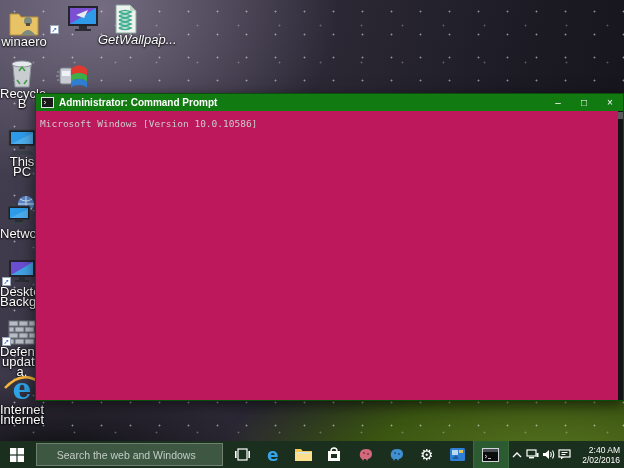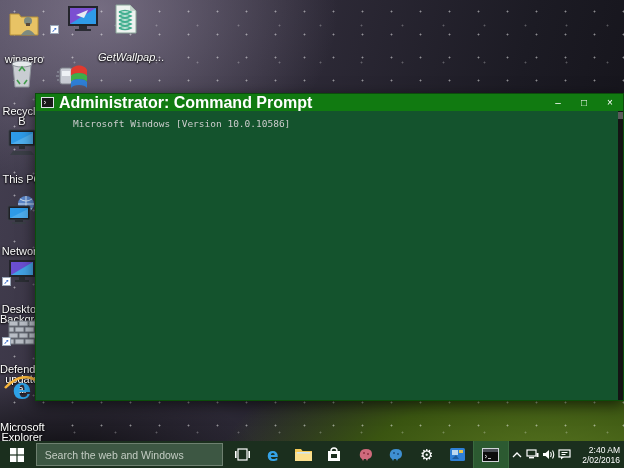--- a/index.html
+++ b/index.html
@@ -17,53 +17,53 @@
       radial-gradient(ellipse 300px 130px at 8% 100%, rgba(0,0,0,0.85), rgba(0,0,0,0) 72%),
       radial-gradient(ellipse 430px 210px at 88% 103%, #5d7a23 0%, #3a5511 45%, rgba(24,38,7,0) 78%),
       linear-gradient(105deg, #454052 0%, #302c3a 38%, #1c1b24 72%, #121117 100%);
     background-size: 29px 23px, 41px 37px, auto, auto, auto, auto;
     background-position: 0 0, 13px 7px, 0 0, 0 0, 0 0, 0 0;
   }
 
   
   .dicon { position:absolute; z-index:1; width:48px; text-align:center; cursor:default; }
   .dicon .art { display:flex; justify-content:center; align-items:flex-end; height:30px; position:relative; }
-  .dlabel { margin-top:18px; font-size:11px; line-height:10px; color:#fff; text-shadow:0 1px 2px #000, 0 0 2px #000; }
+  .dlabel { margin-top:1px; font-size:13px; line-height:10px; color:#fff; text-shadow:0 1px 2px #000, 0 0 2px #000; }
   .shortcut-badge { position:absolute; left:2px; bottom:0; width:9px; height:9px; background:#fff; border:1px solid #9aa7b8; display:flex; align-items:center; justify-content:center; font-size:7px; color:#2a62c9; line-height:7px; }
 
   
   #cmd-window {
     position:absolute; z-index:2; left:35px; top:93px; width:589px; height:308px;
     border:1px solid #0b4d0b; background:#000; box-shadow:0 4px 14px rgba(0,0,0,0.6);
   }
   #cmd-titlebar {
     height:17px; background:#117a11; display:flex; align-items:center; padding:0 0 0 5px;
   }
-  #cmd-title { flex:0 1 auto; color:#fff; font-size:16px; font-weight:bold; margin-left:5px; white-space:nowrap; }
+  #cmd-title { flex:0 1 auto; color:#fff; font-size:10px; font-weight:bold; margin-left:5px; white-space:nowrap; }
   #titlebar-spacer { flex:1 1 auto; }
   .winbtn { width:26px; height:17px; color:#fff; font-size:10px; line-height:17px; text-align:center; }
-  #cmd-client { position:relative; height:289px; background:#14532d; overflow:hidden;padding-left:33px; }
+  #cmd-client { position:relative; height:289px; background:#be185d; overflow:hidden; }
   .console-line {
     font-family:"DejaVu Sans Mono", "Liberation Mono", monospace;
     font-size:9.5px; line-height:13px; color:#cccccc; padding-left:4px; white-space:pre;
   }
   #console-text { padding-top:6px; }
   #cmd-scrollbar { position:absolute; top:0; right:0; width:5px; height:100%; background:#141414; }
   #cmd-scroll-up { position:absolute; top:1px; right:0; width:5px; height:7px; background:#5a5a5a; }
 
   
   #taskbar {
     position:absolute; z-index:3; left:0; bottom:0; width:624px; height:27px;
     background:#1b2f1e; display:flex; align-items:stretch;
   }
   .tb-btn { display:flex; align-items:center; justify-content:center; height:27px; }
   #start-button { width:34px; }
   #search-box {
     width:188px; margin:2px 4px 2px 2px; background:#3d5743; border:1px solid #6e8070;
-    display:flex; align-items:center; padding-left:8px;
+    display:flex; align-items:center; padding-left:20px;
   }
   #search-input {
     width:100%; background:transparent; border:none; outline:none;
     color:#ccd4cc; font-size:10.5px; font-family:"Liberation Sans", sans-serif;
   }
   #search-input::placeholder { color:#c3ccc3; opacity:1; }
   .app-btn { width:31px; }
   #cmd-taskbar-button { width:36px; background:#2c5a31; border-left:1px solid #3a6b3f; border-right:1px solid #3a6b3f; }
   #tray-spacer { flex:1 1 auto; }
   .tray-btn { width:16px; }
@@ -208,21 +208,21 @@
     <div class="dlabel">Defender update a.</div>
   </div>
 
   <div class="dicon" style="left:0; top:368px; width:44px;">
     <div class="art" style="height:36px;">
       <span class="ie-e">e</span>
       <svg width="36" height="14" viewBox="0 0 36 14" style="position:absolute; left:4px; top:8px;">
         <path d="M1 12 Q18 -6 35 6" fill="none" stroke="#f5b43c" stroke-width="2.5"></path>
       </svg>
     </div>
-    <div class="dlabel">Microsoft Explorer</div>
+    <div class="dlabel">Internet Internet</div>
   </div>
 
 
   <div id="cmd-window">
     <div id="cmd-titlebar">
       <svg width="13" height="11" viewBox="0 0 13 11">
         <rect x="0" y="0" width="13" height="11" fill="#dfe3e8"></rect>
         <rect x="1" y="1" width="11" height="9" fill="#1a1a1a"></rect>
         <path d="M3 4 l2 1.5 l-2 1.5" stroke="#cfcfcf" stroke-width="1" fill="none"></path>
       </svg>

